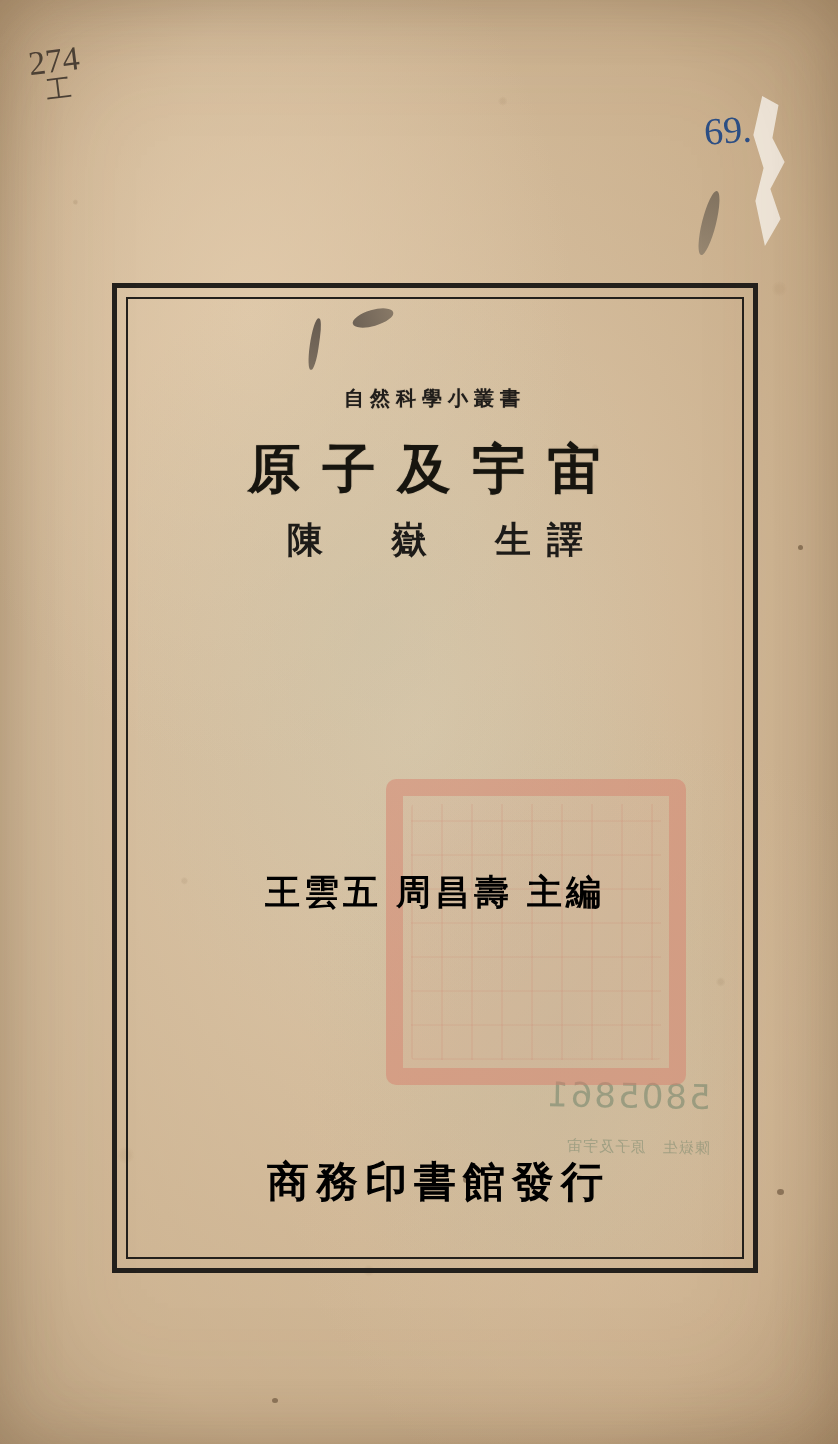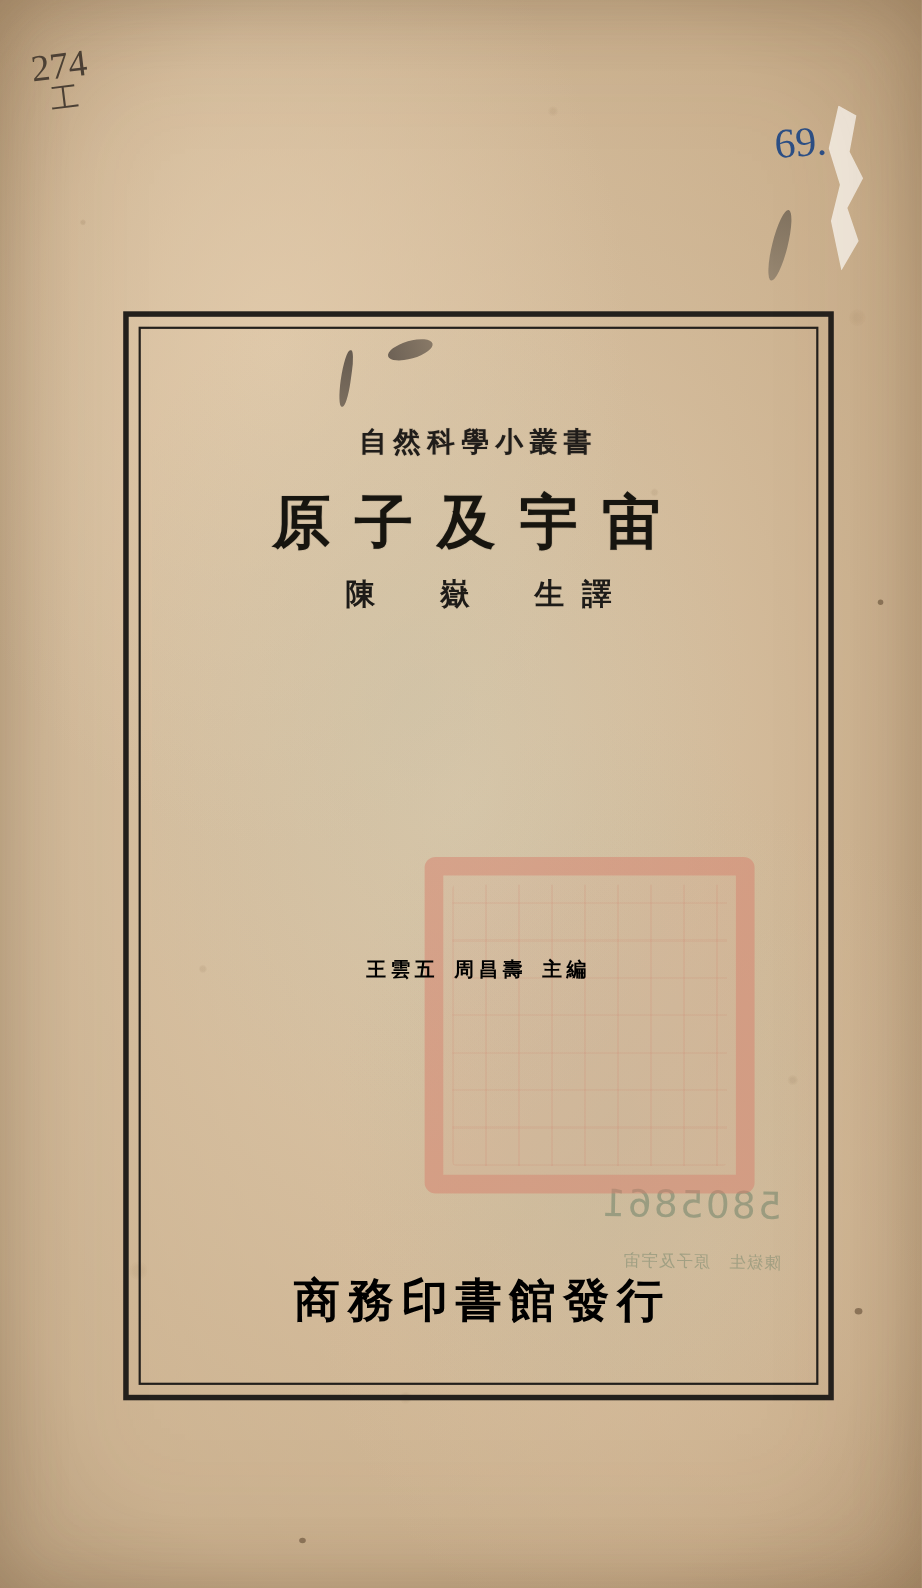--- a/index.html
+++ b/index.html
@@ -78,21 +78,21 @@
     left: 0;
     right: 0;
     top: 0;
     text-align: center;
     color: #1d1b18;
   }
 
   .series {
     margin-top: 86px;
     font-family: "DejaVu Sans", sans-serif;
-    font-size: 25px;
+    font-size: 20px;
     letter-spacing: 6px;
     font-weight: 700;
     color: #201d1a;
     text-shadow: 0 0 1px rgba(40,35,30,0.35);
   }
   .title {
     margin-top: 22px;
     font-family: "DejaVu Sans", sans-serif;
     font-size: 53px;
     font-weight: 700;
@@ -117,32 +117,32 @@
   }
   .author-line .cjk {
     font-family: "DejaVu Sans", sans-serif;
     font-size: 26px;
     font-weight: 700;
     letter-spacing: 2px;
   }
   .translator {
     margin-top: 10px;
     font-family: "DejaVu Sans", sans-serif;
-    font-size: 27px;
+    font-size: 36px;
     font-weight: 700;
     letter-spacing: 16px;
     padding-left: 16px;
   }
   .editors {
     position: absolute;
     left: 0;
     right: 0;
     top: 570px;
     font-family: "DejaVu Sans", sans-serif;
-    font-size: 18px;
+    font-size: 35px;
     font-weight: 700;
     letter-spacing: 4px;
     text-align: center;
   }
   .editors .gap { display:inline-block; width: 14px; }
   .publisher {
     position: absolute;
     left: 0;
     right: 0;
     top: 855px;

